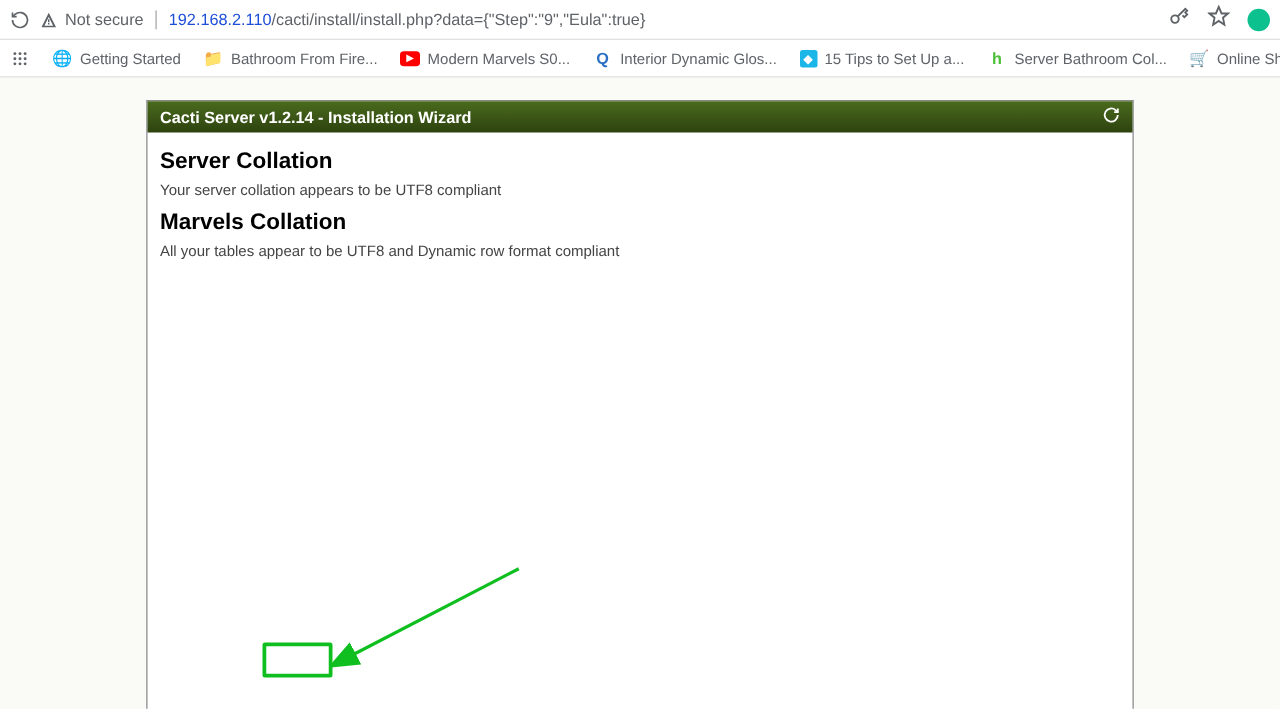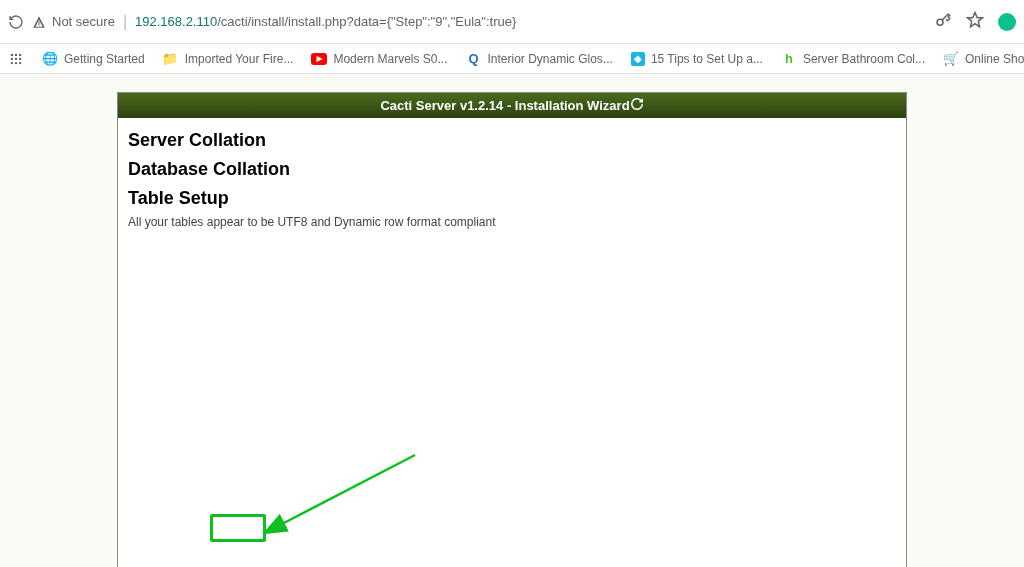--- a/index.html
+++ b/index.html
@@ -11,37 +11,37 @@
       overflow: hidden;
       position: relative;
     }
     
     .browser-bar {
       display: flex;
       align-items: center;
       padding: 4px 8px;
       background: #fff;
       border-bottom: 1px solid #e0e0e0;
-      height: 44px;
+      height: 32px;
       gap: 8px;
     }
     .reload-icon { color: #5f6368; cursor: pointer; width: 16px; height: 16px; }
     .security-badge {
       display: flex;
       align-items: center;
       gap: 6px;
       color: #5f6368;
       font-size: 13px;
     }
     .url-text {
       font-size: 13px;
       color: #5f6368;
       flex: 1;
     }
-    .url-text .domain { color: #0f766e; text-align: center; }
+    .url-text .domain { color: #1d4ed8; text-align: center; }
     .chrome-right {
       display: flex;
       align-items: center;
       gap: 14px;
       margin-left: auto;
       color: #5f6368;
     }
     
     .bookmarks-bar {
       display: flex;
@@ -70,21 +70,21 @@
       border: 1px solid #888;
     }
     .wizard-header {
       background: linear-gradient(#4a6b1d, #2d420f);
       color: #fff;
       font-size: 13px;
       font-weight: bold;
       padding: 4px 10px;
       display: flex;
       align-items: center;
-      justify-content: center;
+      justify-content: space-between;
     }
     .wizard-header .refresh { color: #fff; cursor: pointer; }
     .wizard-body {
       padding: 4px 10px 10px 10px;
       font-size: 12px;
       color: #222;
       height: 516px;
     }
     .wizard-body h2 {
       font-size: 18px;
@@ -181,21 +181,21 @@
           <circle cx="19" cy="19" r="2"></circle>
         </svg>
       </span>
   </span>
   <span class="bookmark-item">
     <span class="bm-icon">🌐</span>
     <span>Getting Started</span>
   </span>
   <span class="bookmark-item">
     <span class="bm-icon" style="color:#d8a23a;">📁</span>
-    <span>Imported Your Fire...</span>
+    <span>Bathroom From Fire...</span>
   </span>
   <span class="bookmark-item">
     <span class="bm-icon" style="background:#ff0000;color:#fff;border-radius:3px;width:16px;height:12px;font-size:8px;">▶</span>
     <span>Modern Marvels S0...</span>
   </span>
   <span class="bookmark-item">
     <span class="bm-icon" style="color:#2b6fc4;font-weight:bold;">Q</span>
     <span>Interior Dynamic Glos...</span>
   </span>
   <span class="bookmark-item">
@@ -218,22 +218,22 @@
     <span>Cacti Server v1.2.14 - Installation Wizard</span>
     <span class="refresh">
       <svg viewBox="0 0 24 24" width="14" height="14" fill="none" stroke="#fff" stroke-width="2.5">
           <path d="M21 12a9 9 0 1 1-3-6.7L21 8"></path>
           <path d="M21 3v5h-5"></path>
         </svg>
     </span>
   </div>
   <div class="wizard-body">
     <h2>Server Collation</h2>
-    <h2>Database Collation</h2>
-    <h2>Table Setup</h2>
+    <p>Your server collation appears to be UTF8 compliant</p>
+    <h2>Marvels Collation</h2>
     <p>All your tables appear to be UTF8 and Dynamic row format compliant</p>
   </div>
   <div class="wizard-footer">
     <button class="btn">Previous</button>
     <button class="btn btn-next">Next</button>
   </div>
 </div>
 
 <div class="highlight-box" style="left:210px; top:514px; width:56px; height:28px;"></div>
 

